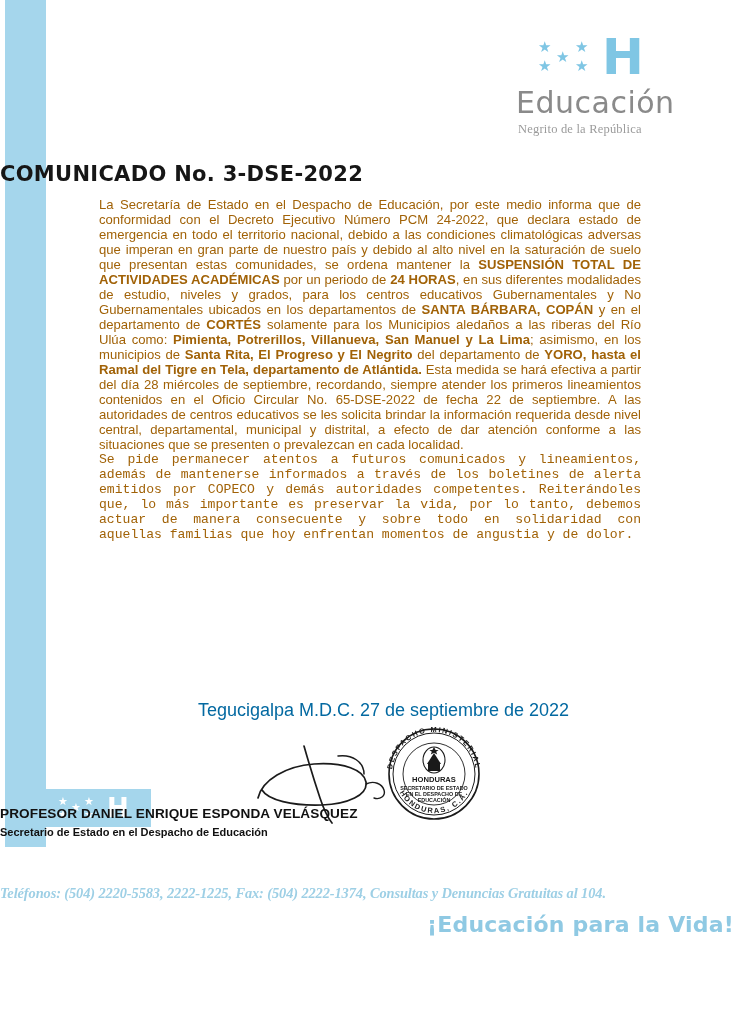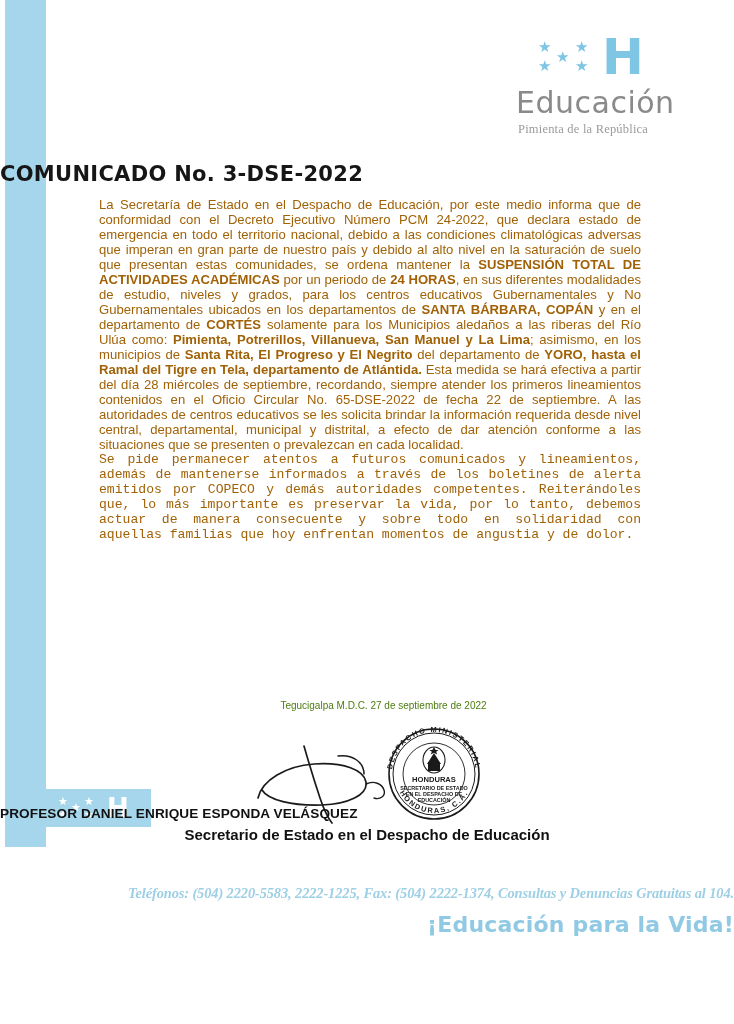--- a/index.html
+++ b/index.html
@@ -167,22 +167,22 @@
   .body-block b { font-weight: 700; }
 
   
   .place-date {
     position: absolute;
     left: 0;
     right: 0;
     top: 700px;
     text-align: center;
     font-family: "Liberation Sans", sans-serif;
-    font-size: 10px;
-    color: #4d7c0f;
+    font-size: 18px;
+    color: #0369a1;
     padding-left: 33px;
   }
 
   
   .sig-area {
     position: absolute;
     left: 0;
     right: 0;
     top: 718px;
     height: 110px;
@@ -207,34 +207,33 @@
     font-weight: 700;
     font-size: 13.6px;
     letter-spacing: 0.1px;
     color: #111;
   }
   .signer-role {
     position: absolute;
     left: 0;
     right: 0;
     top: 826px;
-    text-align: center;
-    font-family: "Liberation Sans", sans-serif;
-    font-weight: 700;
-    font-size: 15px;
+    font-family: "Liberation Sans", sans-serif;
+    font-weight: 700;
+    font-size: 11px;
     color: #111;
   }
 
   
   .footer-phones {
     position: absolute;
     left: 0;
     right: 0;
     top: 885px;
-    text-align: right;
+    text-align: left;
     font-family: "Liberation Serif", serif;
     font-style: italic;
     font-weight: 700;
     font-size: 14.4px;
     color: #9dcfe5;
     letter-spacing: -0.1px;
   }
   .footer-slogan {
     position: absolute;
     left: 0;
@@ -271,21 +270,21 @@
       <div class="logo-stars">
         <span class="s1">★</span>
         <span class="s2">★</span>
         <span class="s3">★</span>
         <span class="s4">★</span>
         <span class="s5">★</span>
       </div>
       <div class="logo-h">H</div>
     </div>
     <div class="logo-word">Educación</div>
-    <div class="logo-sub">Pimienta de la República</div>
+    <div class="logo-sub">Negrito de la República</div>
   </div>
 
   <div class="doc-title">COMUNICADO No. 3-DSE-2022</div>
 
   <div class="body-block">
     <p class="para"><span>La Secretaría de Estado en el Despacho de Educación, por este medio informa que de conformidad con el Decreto Ejecutivo Número PCM 24-2022, que declara estado de emergencia en todo el territorio nacional, debido a las condiciones climatológicas adversas que imperan en gran parte de nuestro país y debido al alto nivel en  la saturación de suelo que presentan estas comunidades, se ordena mantener la </span><b>SUSPENSIÓN TOTAL DE ACTIVIDADES ACADÉMICAS</b><span> por un periodo de </span><b>24 HORAS</b><span>, en sus diferentes modalidades de estudio, niveles y grados, para los centros educativos Gubernamentales y No Gubernamentales ubicados en los departamentos de </span><b>SANTA BÁRBARA, COPÁN</b><span>  y en el departamento de </span><b>CORTÉS</b><span> solamente para los Municipios aledaños a las riberas del Río Ulúa como: </span><b>Pimienta, Potrerillos, Villanueva, San Manuel y La Lima</b><span>; asimismo, en los municipios de </span><b>Santa Rita, El Progreso y El Negrito</b><span> del departamento de </span><b>YORO, hasta el Ramal del Tigre en Tela, departamento de Atlántida.</b><span> Esta medida se hará efectiva a partir del día 28 miércoles de septiembre, recordando, siempre atender los primeros lineamientos contenidos en el Oficio Circular No. 65-DSE-2022 de fecha 22 de septiembre. A las autoridades de centros educativos se les solicita brindar la información requerida desde nivel central, departamental, municipal y distrital, a efecto de dar atención conforme a las situaciones que se presenten o prevalezcan en cada localidad.</span></p>
     <p class="para last-para"><span>Se pide permanecer atentos a futuros comunicados y lineamientos, además de mantenerse informados a través de los boletines de alerta emitidos por COPECO y demás autoridades competentes. Reiterándoles que, lo más importante es preservar la vida, por lo tanto, debemos actuar de manera consecuente y sobre todo en solidaridad con aquellas familias que hoy enfrentan momentos de angustia y de dolor.</span></p>
   </div>
 
   <div class="place-date">Tegucigalpa M.D.C. 27 de septiembre de 2022</div>

